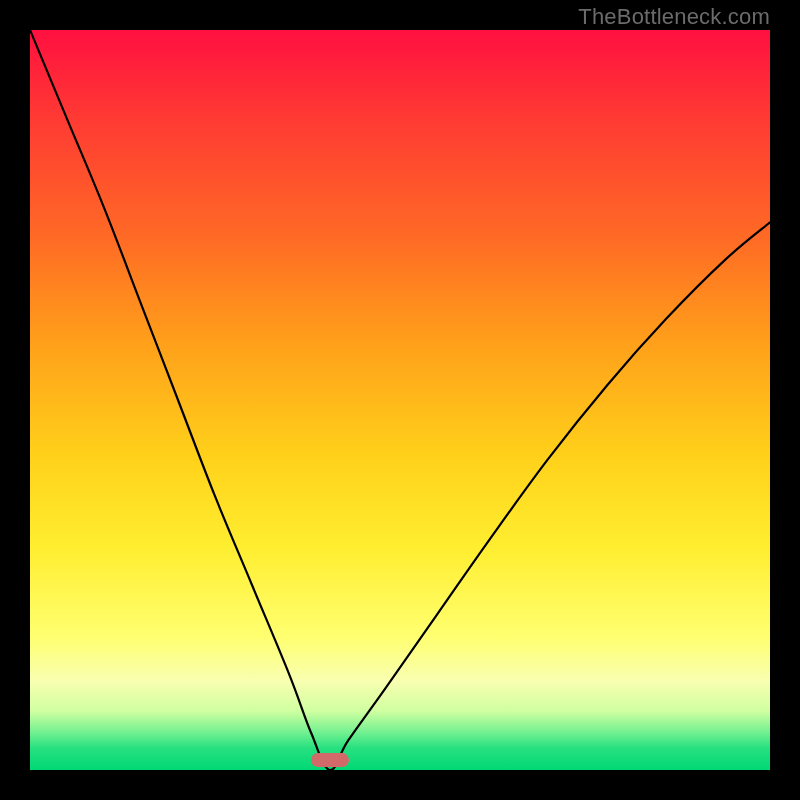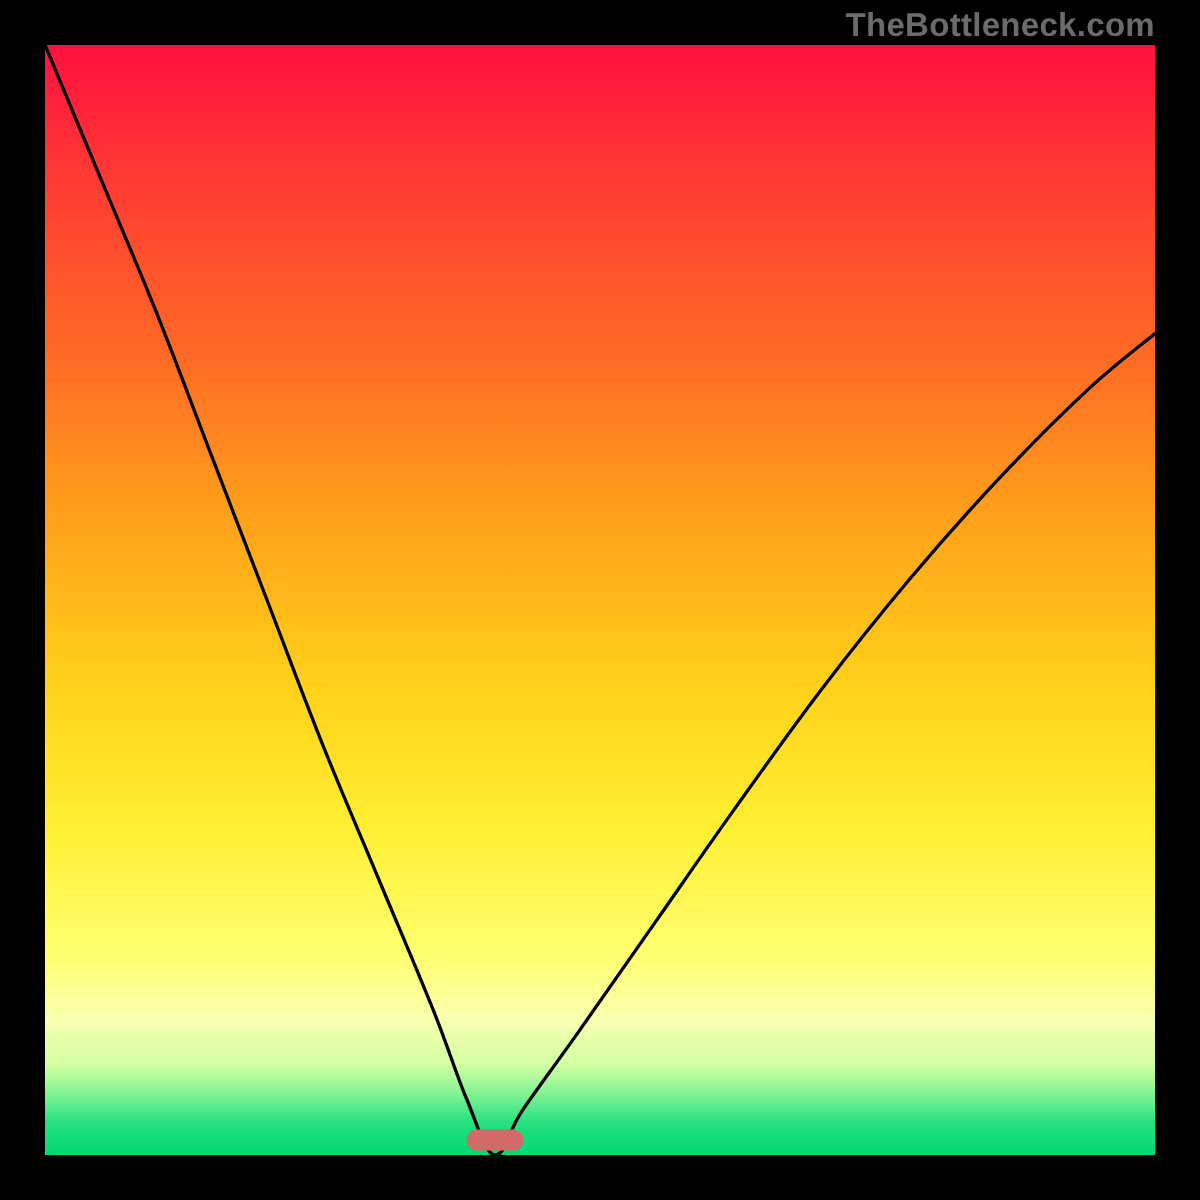--- a/index.html
+++ b/index.html
@@ -49,21 +49,21 @@
       #28e080 97%,
       #00d874 100%
     );
   }
   .watermark {
     position: absolute;
     top: 4px;
     right: 30px;
     color: #6b6b6b;
     font-size: 22px;
-    font-weight: 700;
+    font-weight: 400;
     letter-spacing: 0.2px;
     pointer-events: none;
   }
   svg.curve {
     position: absolute;
     top: 0;
     left: 0;
     width: 100%;
     height: 100%;
   }

